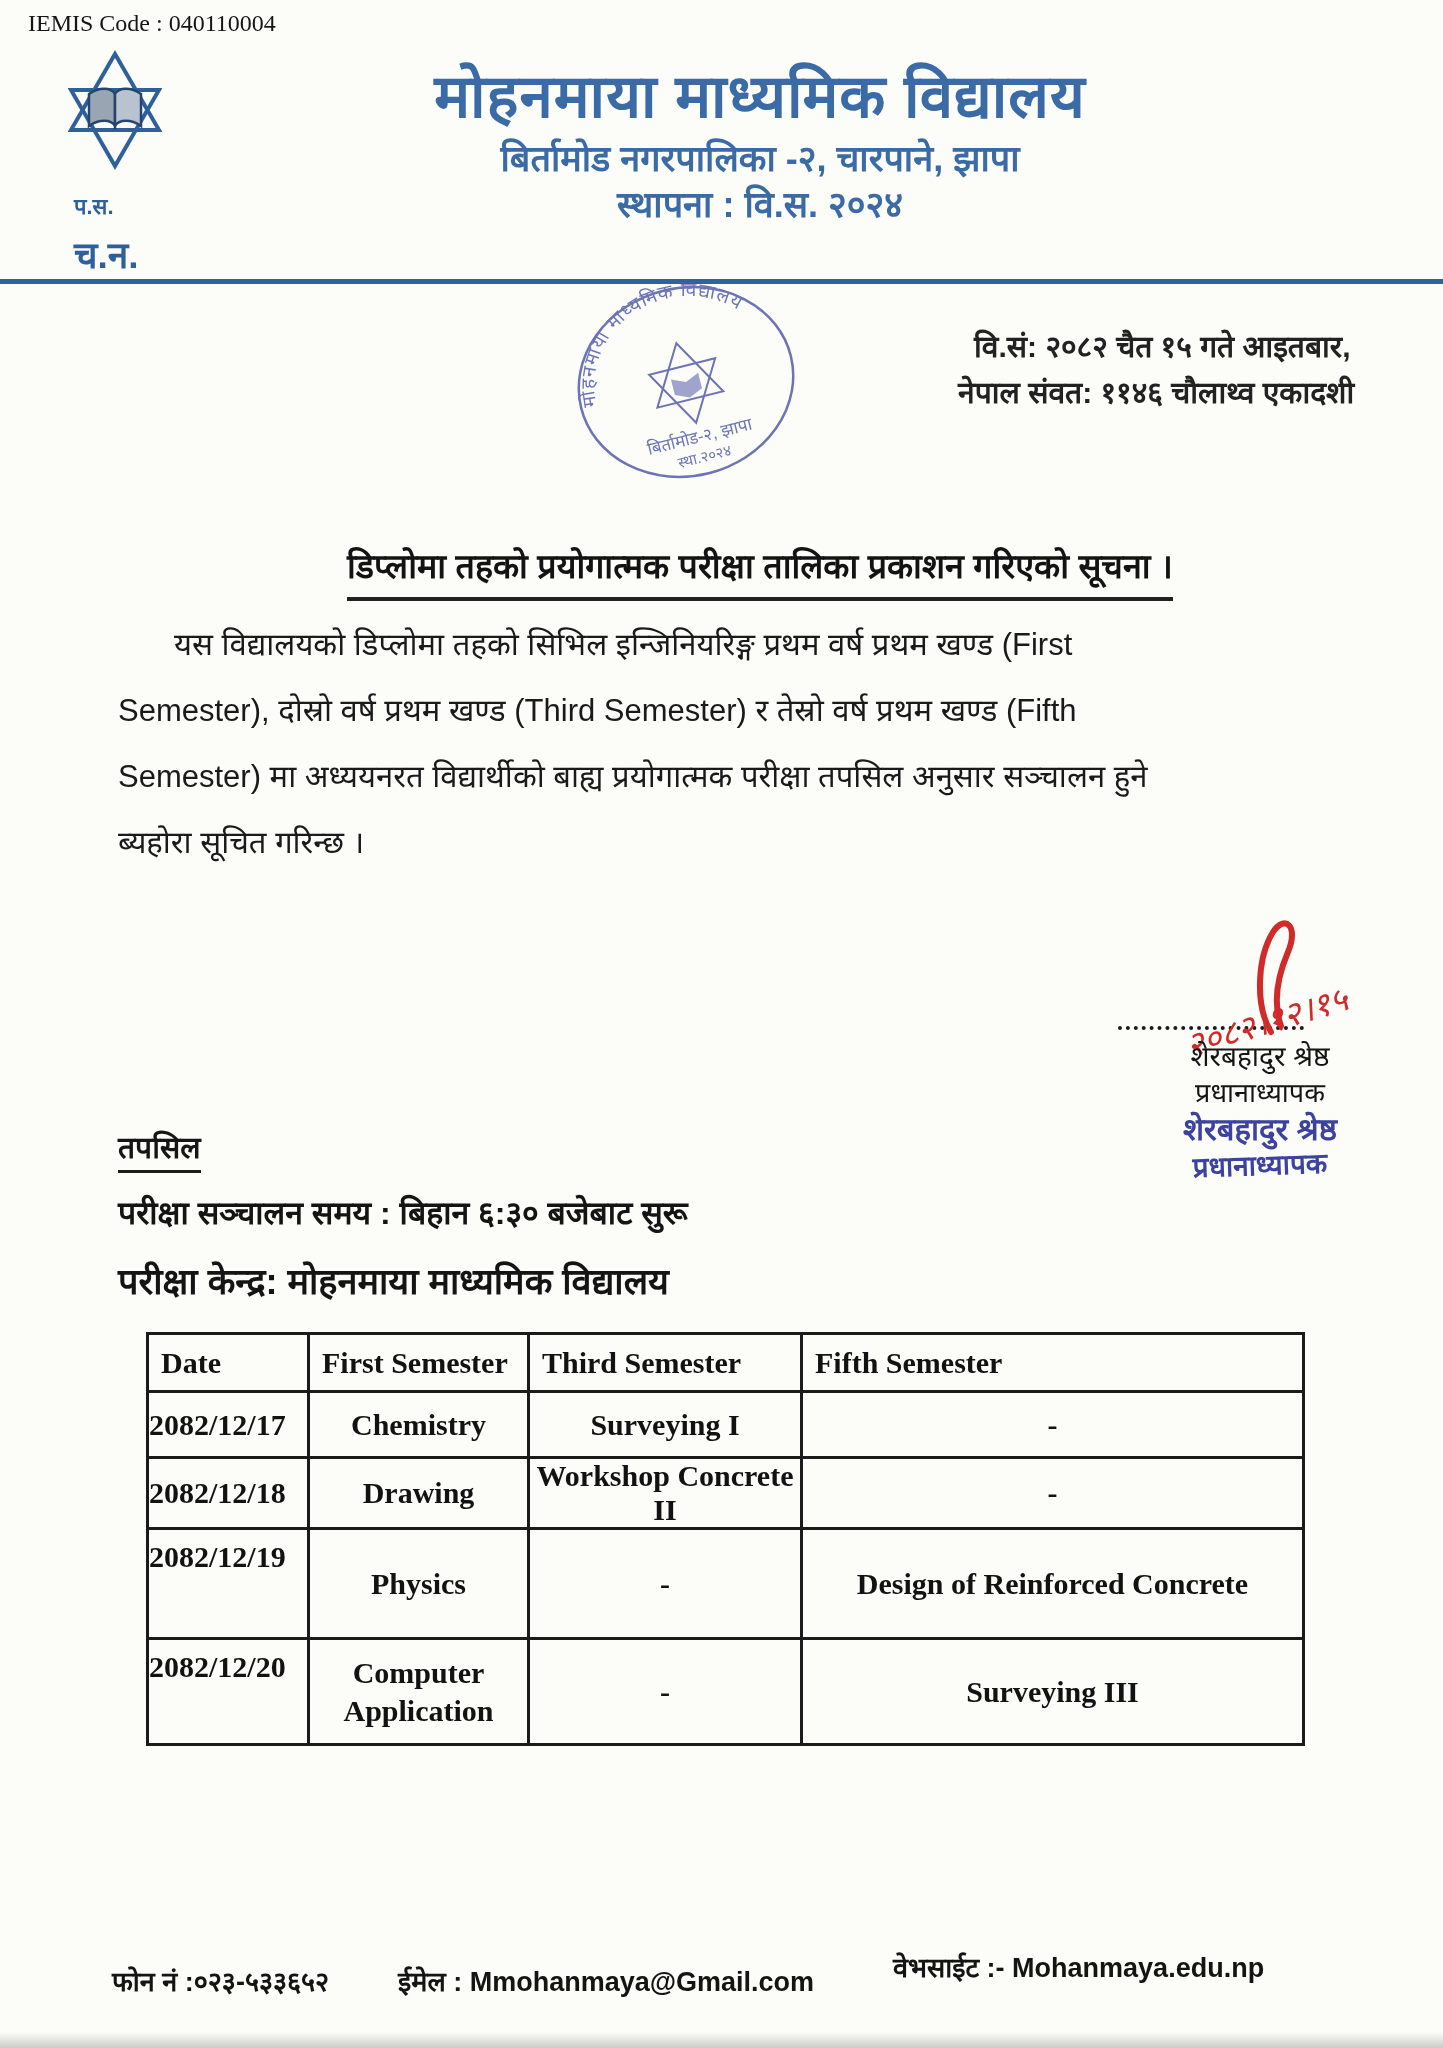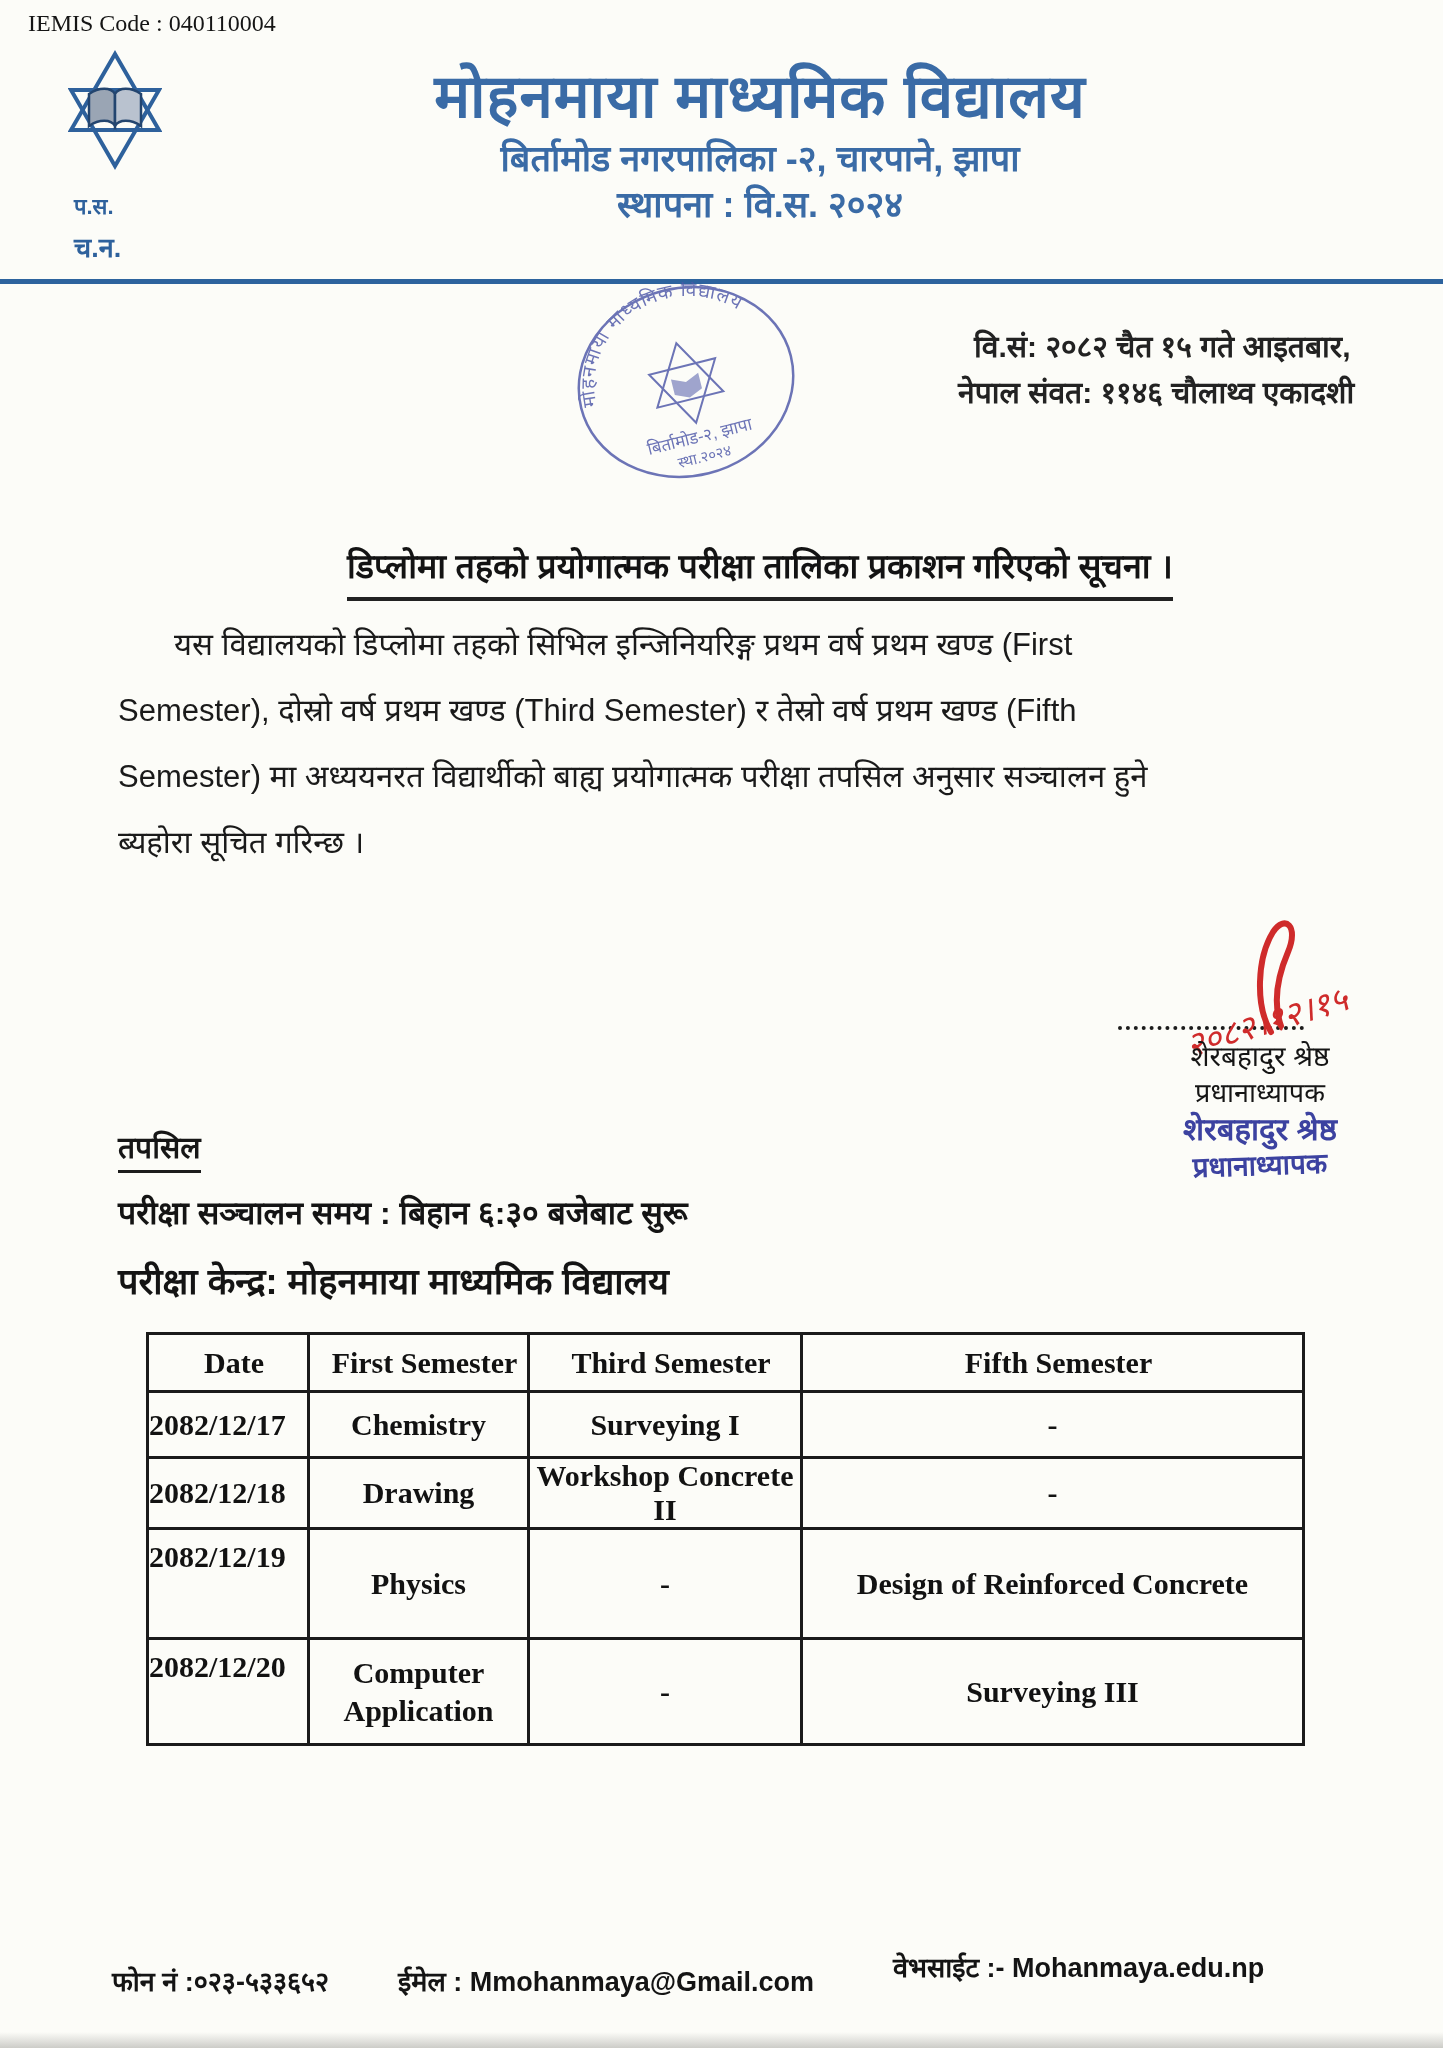--- a/index.html
+++ b/index.html
@@ -12,21 +12,21 @@
     color:#161616;
     overflow:hidden;
   }
   .dev{font-family:"Liberation Sans",sans-serif;}
   .abs{position:absolute;white-space:nowrap;}
 
   
   .iemis{left:28px;top:10px;font-size:24px;color:#151515;}
   .logo{left:68px;top:50px;}
   .ps{left:74px;top:190px;font-size:22px;font-weight:bold;color:#2e619c;}
-  .cn{left:74px;top:228px;font-size:27px;font-weight:bold;color:#2e619c;}
+  .cn{left:74px;top:228px;font-size:37px;font-weight:bold;color:#2e619c;}
 
   .head-block{left:170px;top:58px;width:1180px;text-align:center;color:#3a6ba6;}
   .school-name{font-size:60px;font-weight:800;letter-spacing:1px;line-height:78px;white-space:nowrap;}
   .school-addr{font-size:36px;font-weight:bold;line-height:46px;white-space:nowrap;}
   .school-est{font-size:36px;font-weight:bold;line-height:46px;white-space:nowrap;}
 
   .divider{left:0;top:279px;width:1443px;height:5px;background:#2d639e;}
 
   
   .seal{left:570px;top:282px;opacity:.82;}
@@ -58,21 +58,21 @@
   .tapasil span{display:inline-block;border-bottom:3px solid #1c1c1c;padding-bottom:3px;}
   .exam-time{left:118px;top:1190px;font-size:32px;font-weight:bold;color:#141414;}
   .exam-center{left:118px;top:1256px;font-size:36px;font-weight:bold;color:#141414;}
 
   table.sched{
     position:absolute;left:146px;top:1332px;width:1156px;
     border-collapse:collapse;table-layout:fixed;
     font-family:"Liberation Serif",serif;font-weight:bold;font-size:30px;color:#121212;
   }
   table.sched th,table.sched td{border:3px solid #1b1b1b;vertical-align:middle;padding:0;}
-  table.sched th{text-align:center;padding-left:12px;font-size:30px;}
+  table.sched th{text-align:left;padding-left:12px;font-size:30px;}
   td.datecell{text-align:left;padding-left:12px;}
   td.subcell{text-align:center;padding-left:4px;padding-right:4px;}
   .force-wrap{display:inline-block;max-width:420px;white-space:normal;line-height:1.25;}
   tr.h58{height:58px;}tr.h66{height:66px;}tr.h110{height:110px;}tr.h106{height:106px;}
 
   
   .footer-phone{left:112px;top:1962px;font-size:27px;font-weight:bold;color:#141414;}
   .footer-email{left:398px;top:1962px;font-size:27px;font-weight:bold;color:#141414;}
   .footer-web{left:893px;top:1948px;font-size:27px;font-weight:bold;color:#141414;}
 

